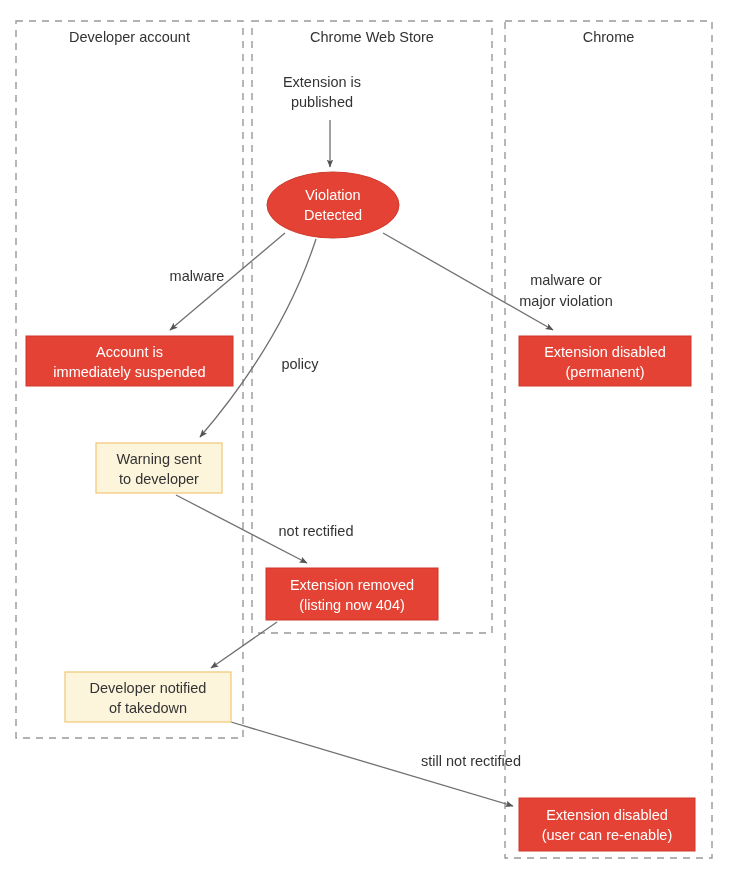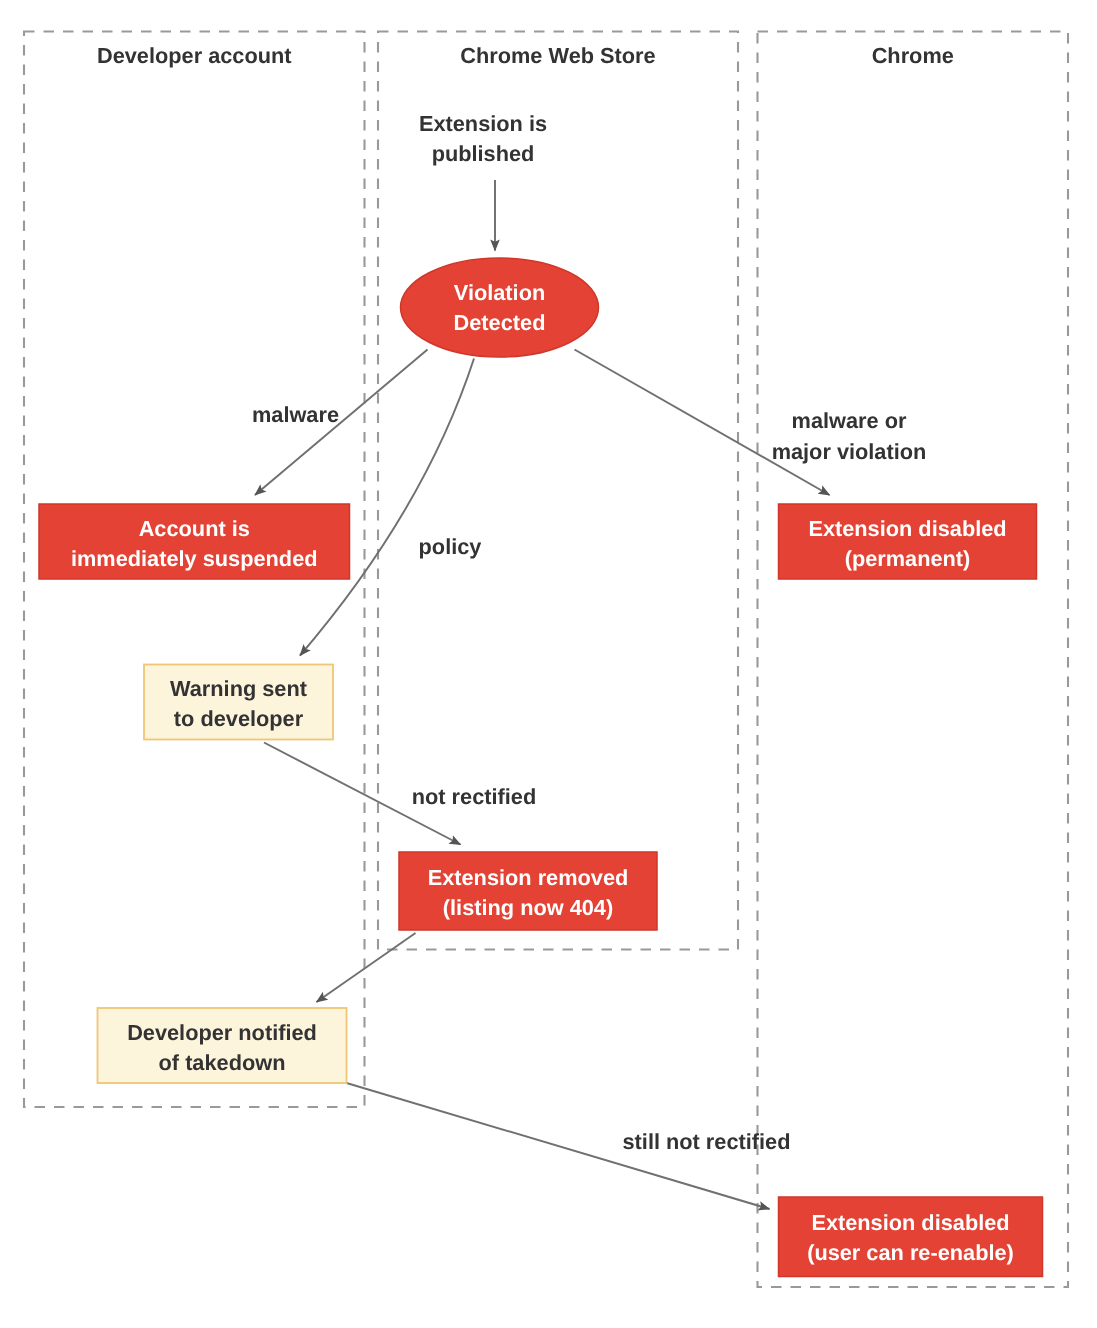--- a/index.html
+++ b/index.html
@@ -10,21 +10,20 @@
   body {
     width: 731px;
     height: 885px;
     font-family: "Liberation Sans", sans-serif;
     overflow: hidden;
   }
   #diagram {
     position: relative;
     width: 731px;
     height: 885px;
-    font-weight: bold;
   }
   svg#flow {
     display: block;
     width: 731px;
     height: 885px;
   }
   .lane-rect {
     fill: none;
     stroke: #999999;
     stroke-width: 1.4;

